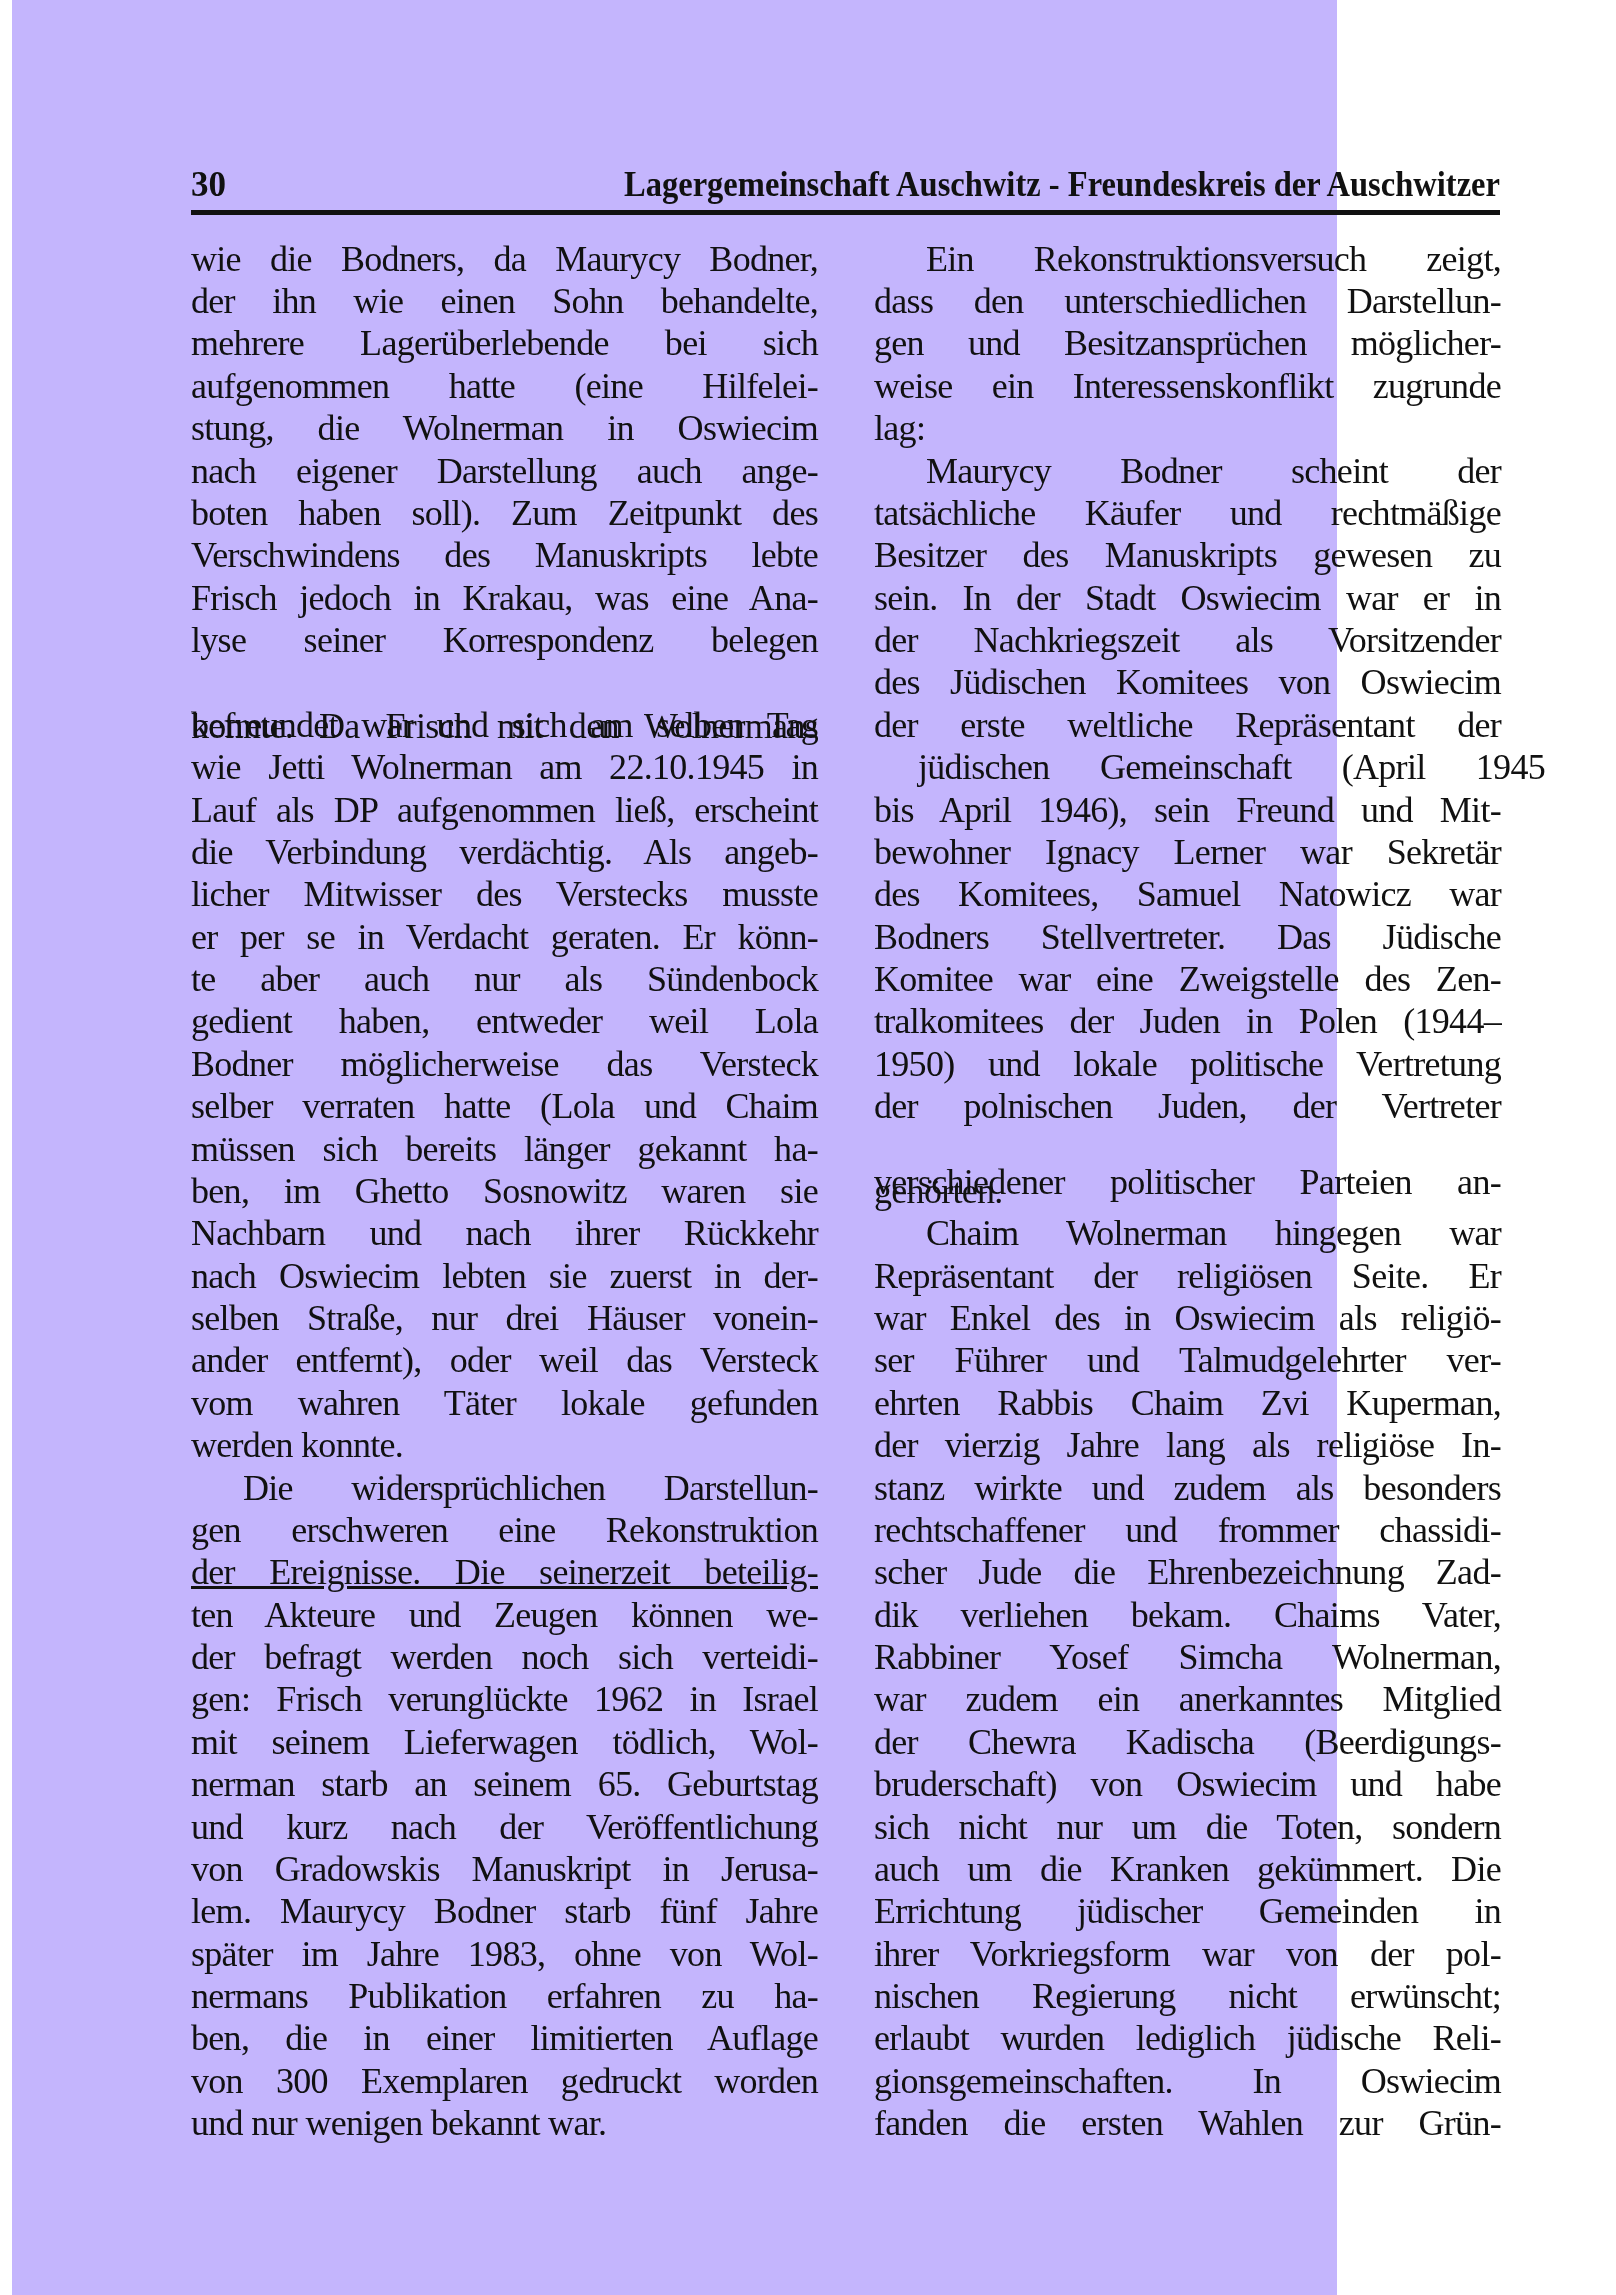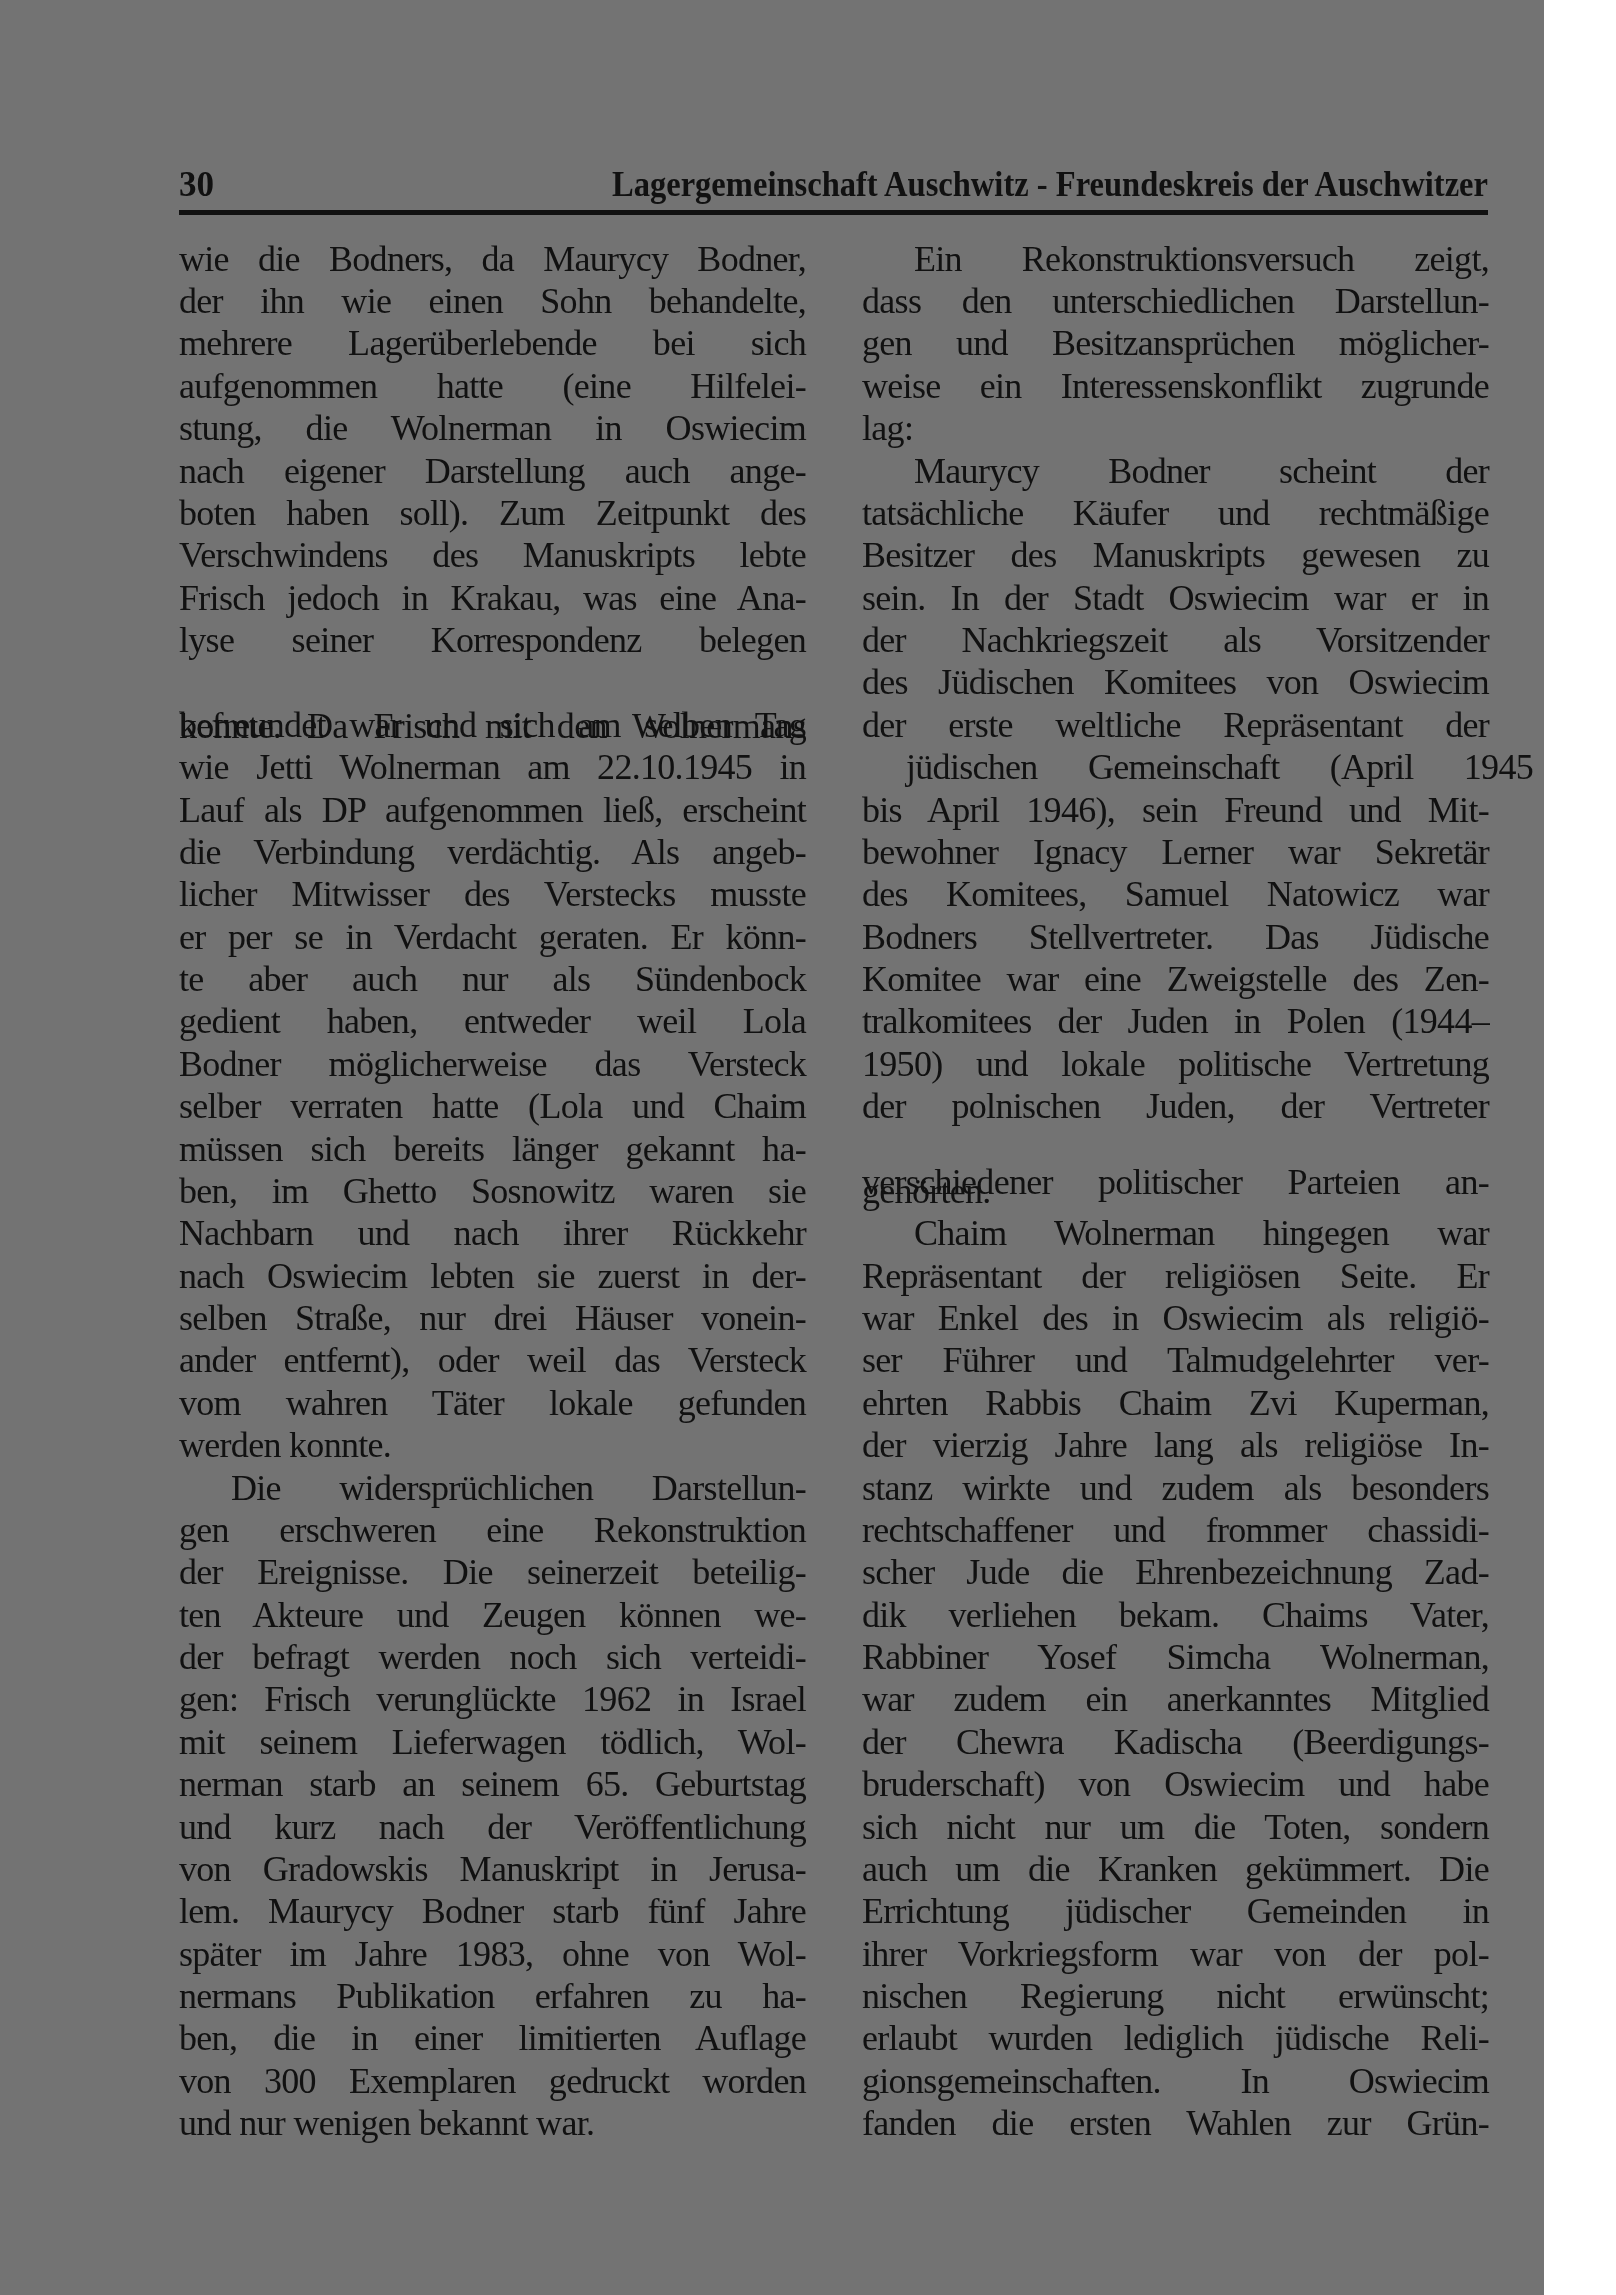--- a/index.html
+++ b/index.html
@@ -1,17 +1,17 @@
 <!DOCTYPE html>
 <html style="font-size:13px"><head>
 <meta charset="utf-8">
 <style>
   html, body { margin: 0; padding: 0; background: #ffffff; }
   body { width: 1617px; height: 2295px; position: relative; overflow: hidden; }
-  .page { position: absolute; left: 0; top: 0; width: 1544px; height: 2295px; background: #737373; color: #111; }
+  .page { position: absolute; left: 12px; top: 0; width: 1325px; height: 2295px; background: #c4b5fd; color: #111; }
   .header { position: absolute; left: 179px; top: 162px; width: 1309px; height: 45px; }
   .page-number, .running-title {
     position: absolute; top: 0; font-family: "Liberation Serif", serif; font-weight: bold;
     font-size: 35px; line-height: 45px; color: #111; white-space: nowrap;
   }
   .page-number { left: 0; }
   .running-title { right: 0; transform: scaleX(0.93); transform-origin: right center; }
   .rule { position: absolute; left: 179px; top: 210px; width: 1309px; height: 4.8px; background: #111; }
   .column { position: absolute; top: 0; }
   .col-left { left: 179px; width: 627px; }
@@ -125,21 +125,21 @@
       </div>
       <div class="line last" style="top: 1424px;">
         <span class="txt">werden konnte.</span>
       </div>
       <div class="line indent" style="top: 1467px;">
         <span class="txt">Die widersprüchlichen Darstellun-</span>
       </div>
       <div class="line" style="top: 1509px;">
         <span class="txt">gen erschweren eine Rekonstruktion</span>
       </div>
-      <div class="line" style="top: 1551px;">
+      <div class="line" style="top: 1551px; text-decoration: underline;">
         <span class="txt">der Ereignisse. Die seinerzeit beteilig-</span>
       </div>
       <div class="line" style="top: 1594px;">
         <span class="txt">ten Akteure und Zeugen können we-</span>
       </div>
       <div class="line" style="top: 1636px;">
         <span class="txt">der befragt werden noch sich verteidi-</span>
       </div>
       <div class="line" style="top: 1678px;">
         <span class="txt">gen: Frisch verunglückte 1962 in Israel</span>

